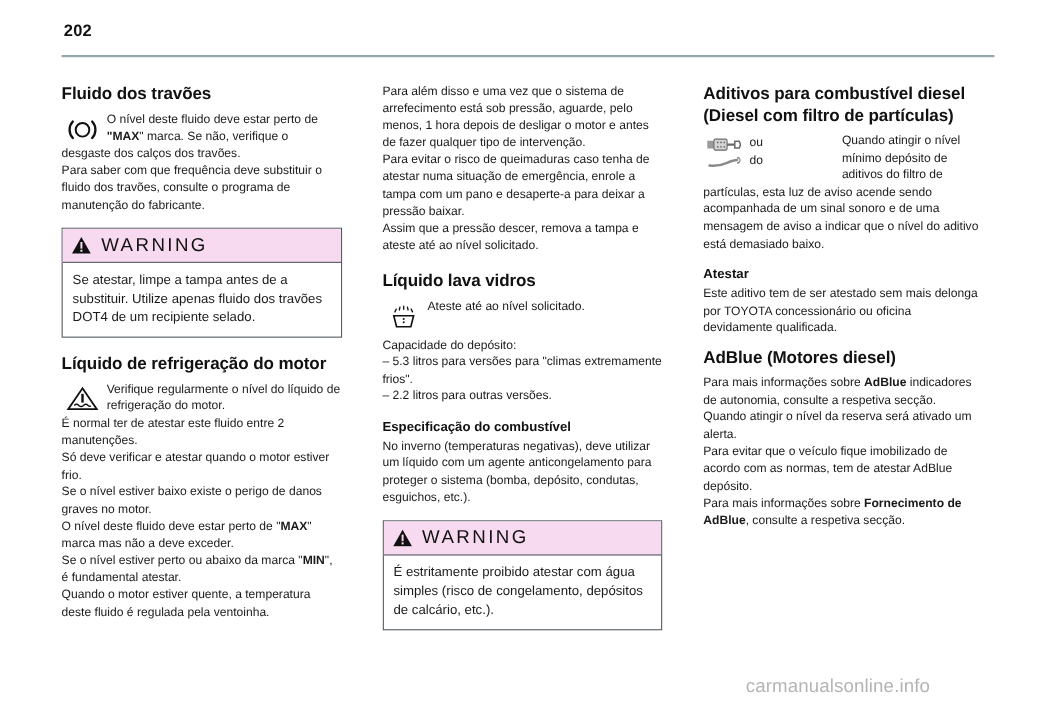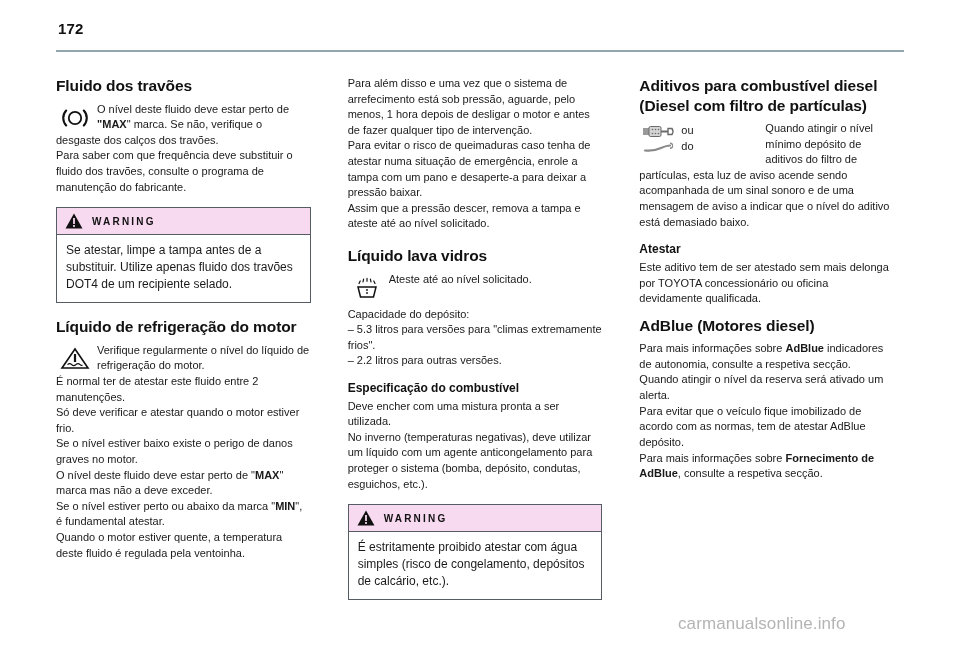--- a/index.html
+++ b/index.html
@@ -114,22 +114,22 @@
     padding: 5px 8px 5px 8px;
     border-bottom: 1px solid #555c63;
   }
   .warning-tri {
     width: 18px;
     height: 16px;
     margin-right: 9px;
     flex: 0 0 auto;
   }
   .warning-title {
-    font-size: 10px;
-    font-weight: bold;
+    font-size: 17px;
+    font-weight: normal;
     letter-spacing: 2.2px;
     color: #111;
   }
   .warning-body {
     padding: 7px 9px 9px 9px;
     font-size: 12px;
     line-height: 1.42;
     color: #1a1a1a;
   }
 
@@ -169,21 +169,21 @@
     color: #b4b4b4;
     letter-spacing: 0.1px;
     font-family: "Liberation Sans", sans-serif;
   }
 </style>
 </head>
 <body>
 
 <div class="page">
 
-  <div class="page-number">172</div>
+  <div class="page-number">202</div>
   <div class="header-rule"></div>
 
   <div class="columns">
 
     <div class="col">
 
       <h1 class="sec">Fluido dos travões</h1>
 
       <div class="iconpara clearfix">
         <span class="icon-float">
@@ -259,21 +259,20 @@
         </span>
         <span>Ateste até ao nível solicitado.</span>
       </div>
 
       <div class="spacer-sm"></div>
       <p class="body">Capacidade do depósito:</p>
       <p class="body">– 5.3 litros para versões para "climas extremamente frios".</p>
       <p class="body">– 2.2 litros para outras versões.</p>
 
       <h2 class="sub">Especificação do combustível</h2>
-      <p class="body">Deve encher com uma mistura pronta a ser utilizada.</p>
       <p class="body">No inverno (temperaturas negativas), deve utilizar um líquido com um agente anticongelamento para proteger o sistema (bomba, depósito, condutas, esguichos, etc.).</p>
 
       <div class="warning-box">
         <div class="warning-head">
           <span class="warning-tri">
             <svg width="18" height="16" viewBox="0 0 18 16">
               <polygon points="9,0.5 17.5,15.5 0.5,15.5" fill="#111"></polygon>
               <rect x="8.1" y="5" width="1.8" height="6" fill="#f7d9f0"></rect>
               <rect x="8.1" y="12" width="1.8" height="1.9" fill="#f7d9f0"></rect>
             </svg>

